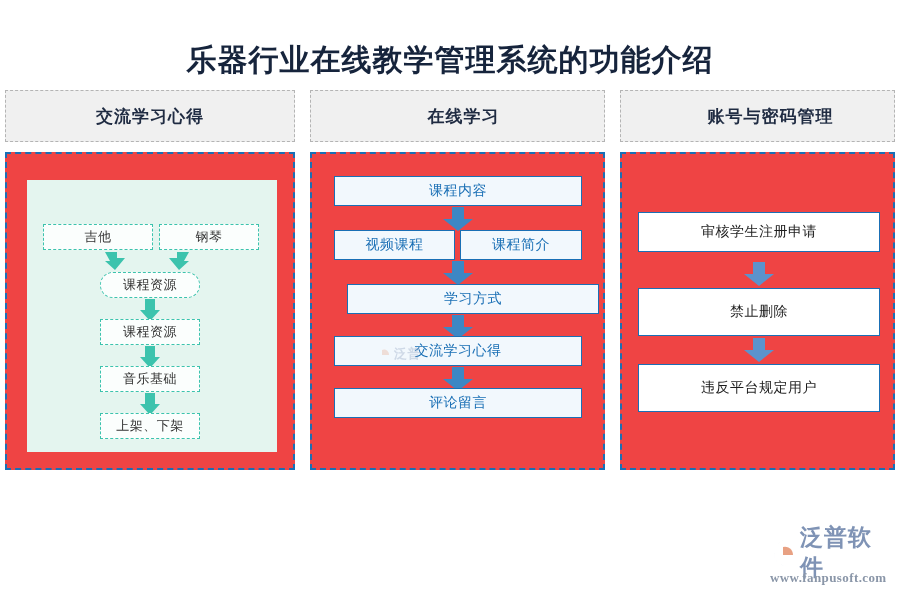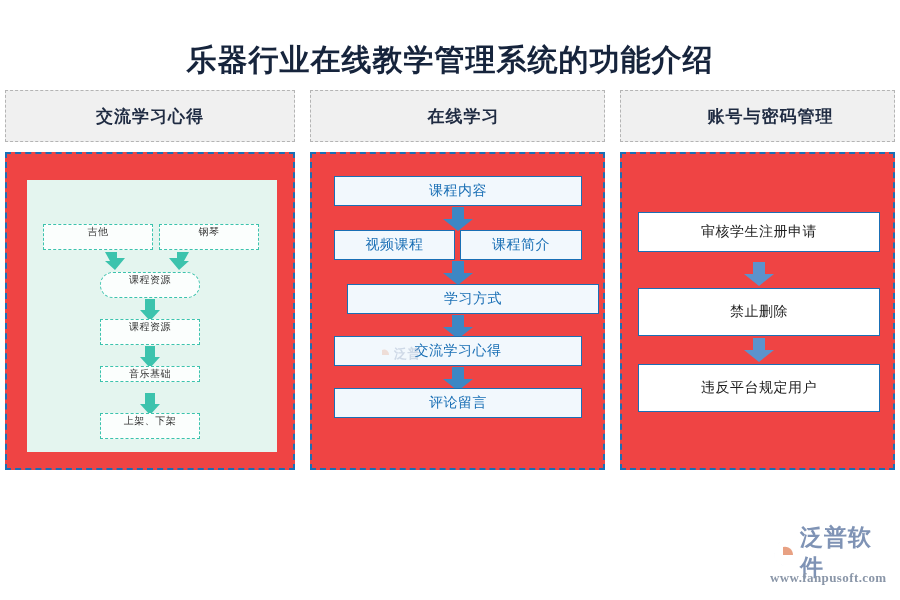--- a/index.html
+++ b/index.html
@@ -74,23 +74,23 @@
     height: 272px;
     background: #e4f5ef;
   }
 
   
   .tnode {
     position: absolute;
     background: #fbfefd;
     border: 1px dashed #3cc3ad;
     display: flex;
-    align-items: flex-start;
+    align-items: center;
     justify-content: center;
-    font-size: 10px;
+    font-size: 13px;
     color: #333333;
     letter-spacing: 0.5px;
   }
 
   
   .tarrow {
     position: absolute;
     width: 20px;
     height: 22px;
   }
@@ -251,21 +251,21 @@
 
       <div class="tnode" style="left:73px; top:139px; width:100px; height:26px;">
         <span>课程资源</span>
       </div>
 
       <div class="tarrow" style="left:113px; top:166px;">
         <span class="stem"></span>
         <span class="head"></span>
       </div>
 
-      <div class="tnode" style="left:73px; top:186px; width:100px; height:16px;">
+      <div class="tnode" style="left:73px; top:186px; width:100px; height:26px;">
         <span>音乐基础</span>
       </div>
 
       <div class="tarrow" style="left:113px; top:213px;">
         <span class="stem"></span>
         <span class="head"></span>
       </div>
 
       <div class="tnode" style="left:73px; top:233px; width:100px; height:26px;">
         <span>上架、下架</span>

